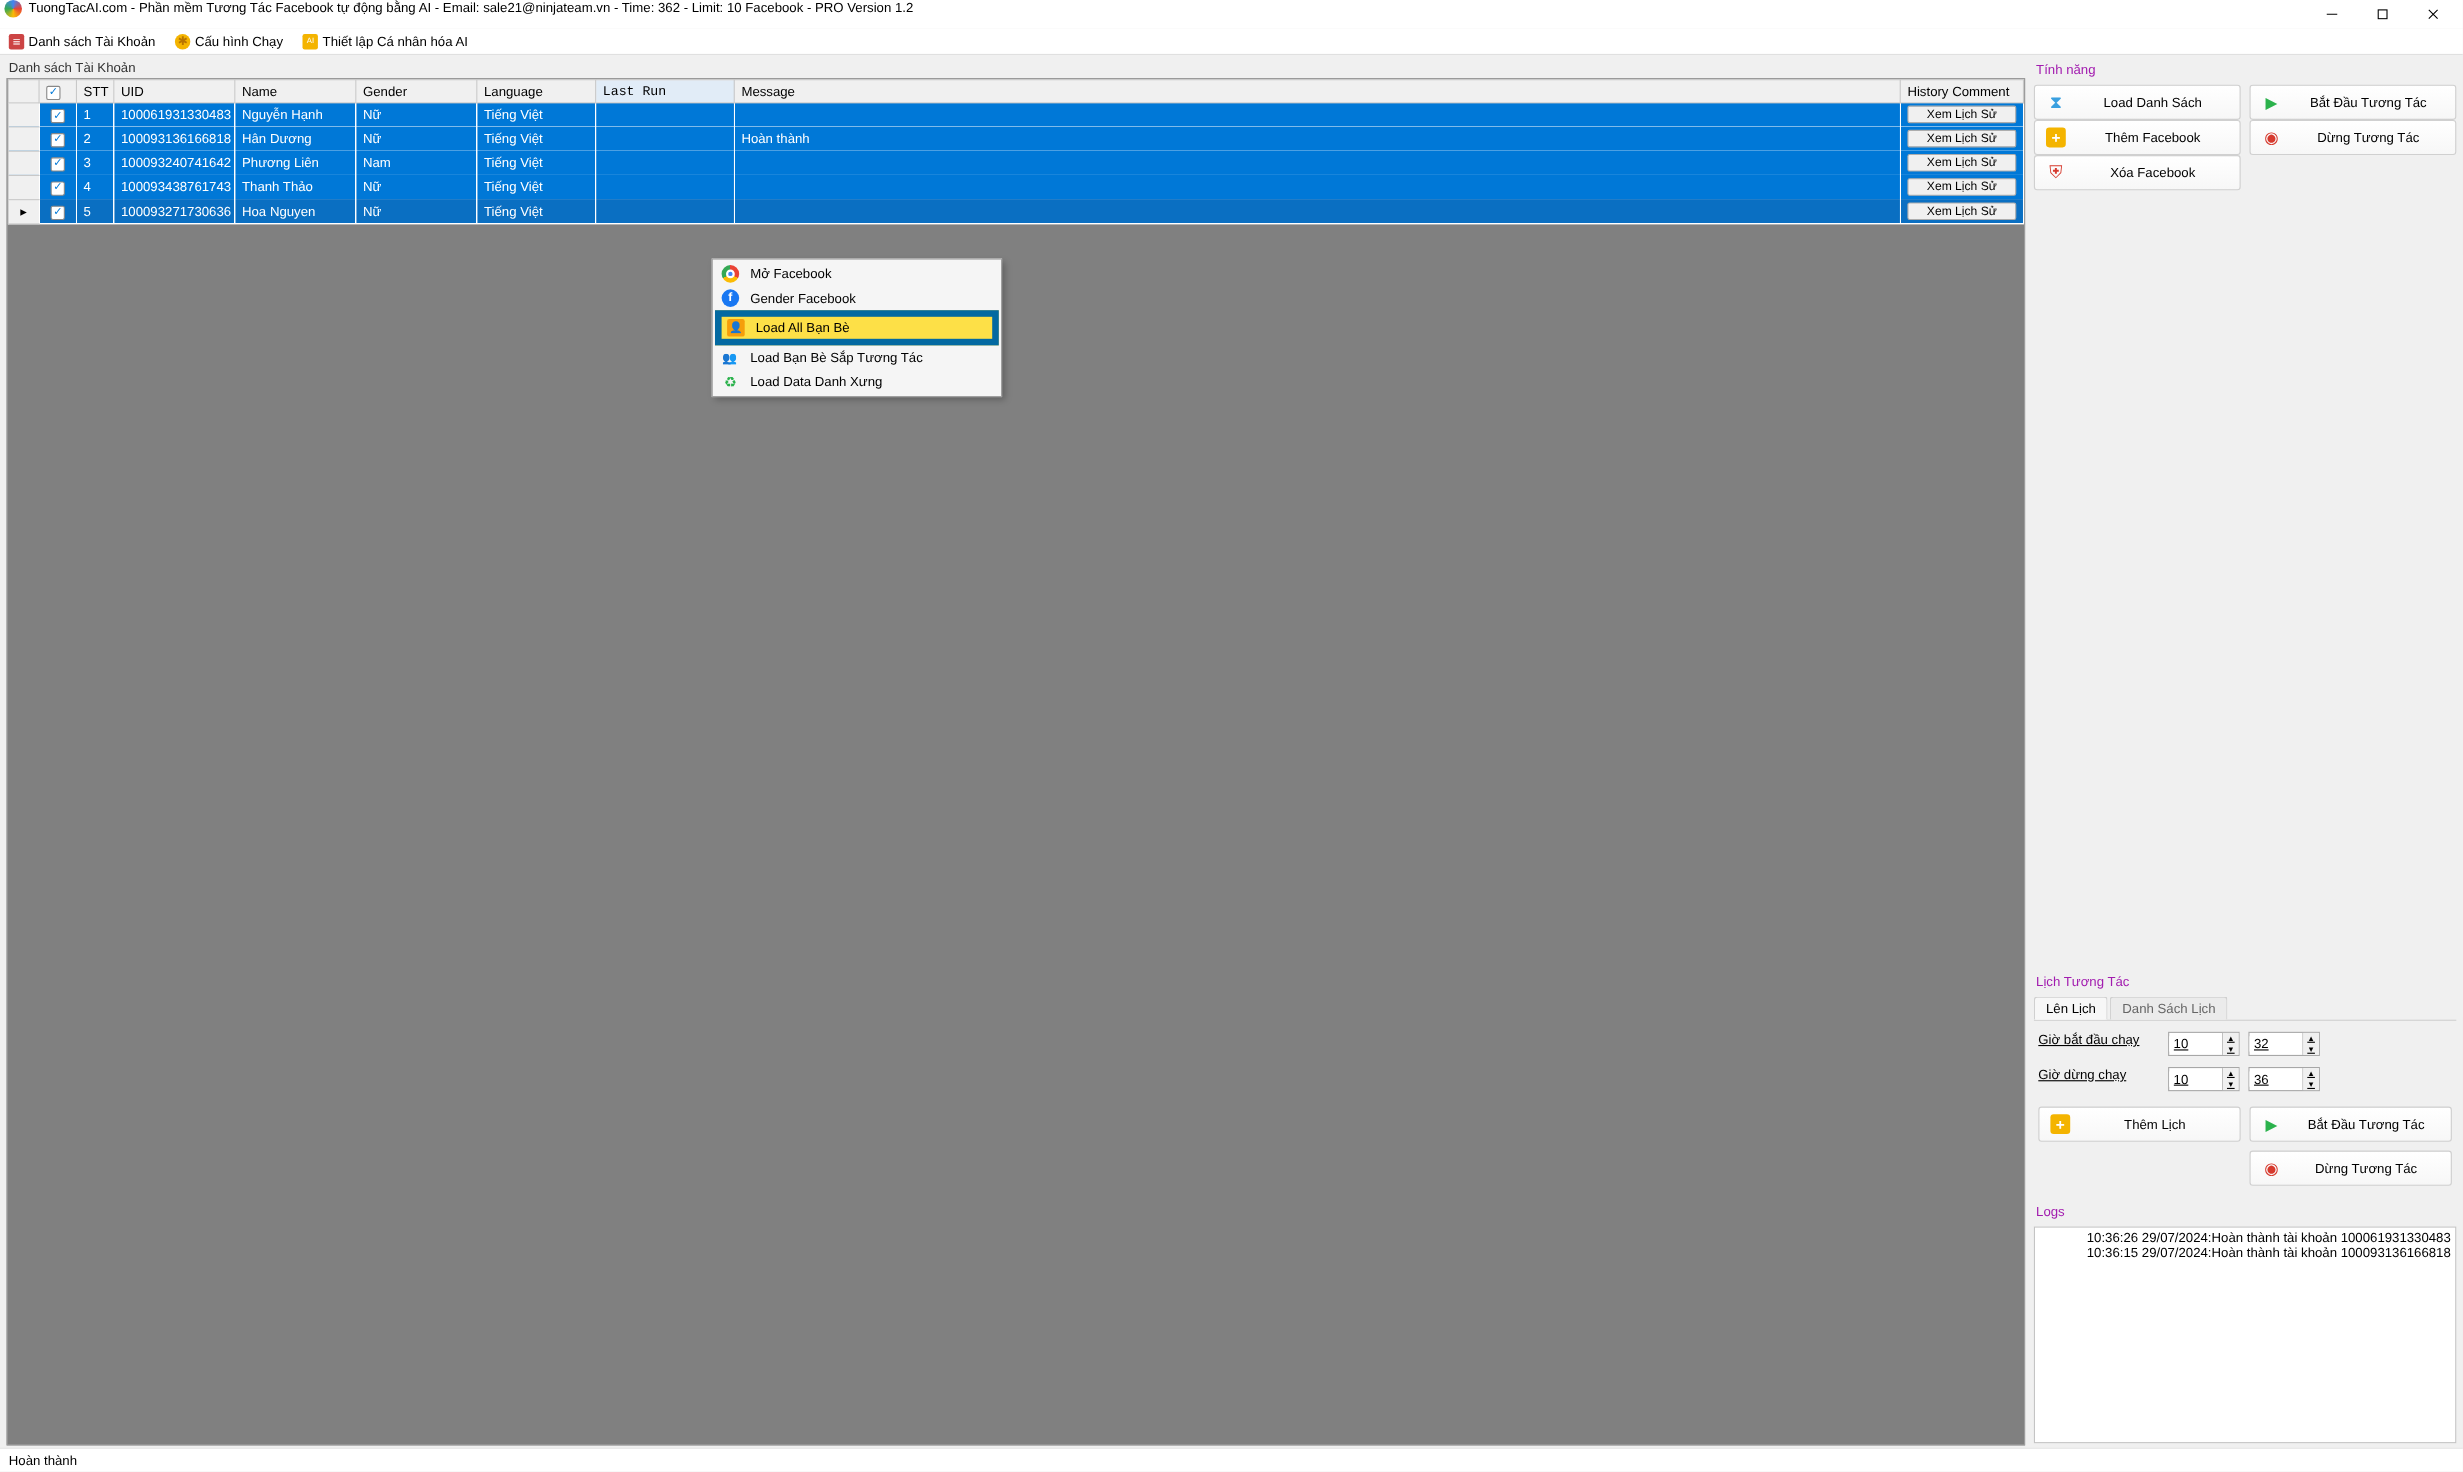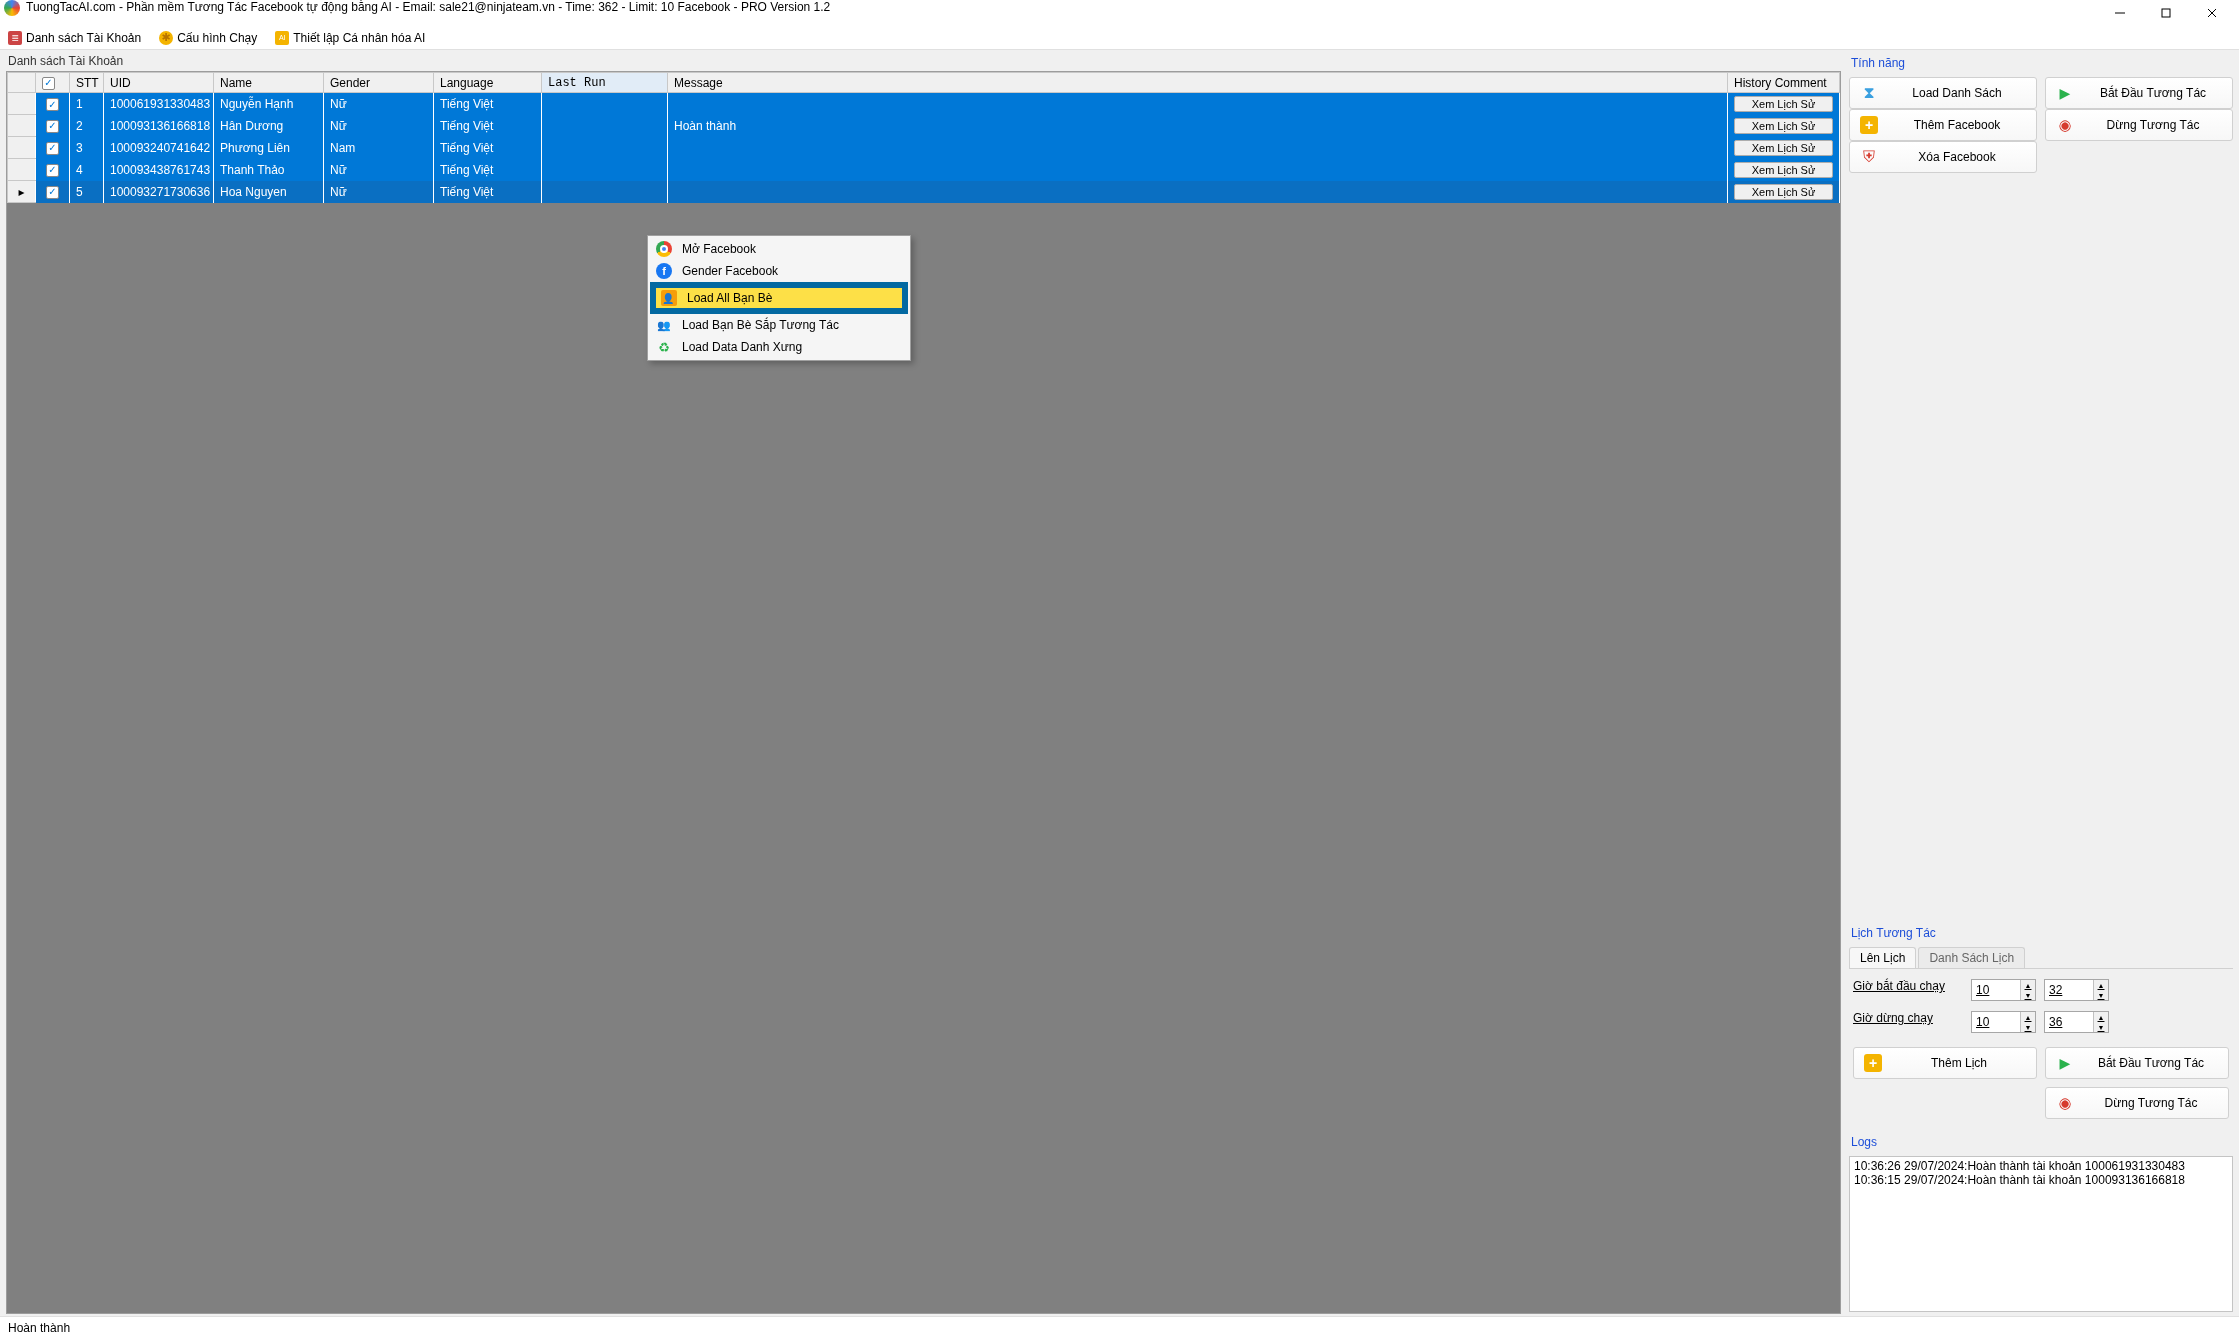--- a/index.html
+++ b/index.html
@@ -32,40 +32,40 @@
 .chk.on::after { content: "✓"; font-size: 10px; color: #0078d7; line-height: 1; }
 .history-btn { background: #f0f0f0; border: 1px solid #adadad; color: #000; padding: 1px 6px; font-size: 11px; width: 100%; cursor: pointer; border-radius: 2px; }
 .grid th.sorted { background: #e1ecf7; font-family: Liberation Mono, monospace; }
 
 .context-menu { position: absolute; background: #f5f5f5; border: 1px solid #a0a0a0; box-shadow: 3px 3px 6px rgba(0,0,0,0.25); padding: 2px; z-index: 100; }
 .ctx-item { display: flex; align-items: center; gap: 10px; padding: 3px 24px 3px 6px; cursor: pointer; }
 .ctx-item.hover { background: #fde047; border: 6px solid #0369a1; padding: 2px 23px 2px 5px; }
 .ctx-icon { width: 16px; height: 16px; flex-shrink: 0; }
 
 .right-pane { width: 392px; padding: 4px 6px 4px 2px; display: flex; flex-direction: column; gap: 4px; }
-.right-pane .group-label { color: #1d4ed8; padding: 2px 0 3px 2px; }
+.right-pane .group-label { color: #a21caf; padding: 2px 0 3px 2px; }
 .btn-col { display: flex; gap: 8px; }
 .btn-stack { display: flex; flex-direction: column; gap: 0; flex: 1; }
 .side-btn { background: linear-gradient(#fff,#f7f7f7); border: 1px solid #d0d0d0; border-radius: 3px; height: 32px; display: flex; align-items: center; gap: 10px; padding: 0 10px; cursor: pointer; }
 .side-btn .ic { width: 18px; height: 18px; flex-shrink: 0; }
 .side-btn span { flex: 1; text-align: center; }
 
 .schedule { margin-top: auto; display: flex; flex-direction: column; gap: 4px; }
 .tabs { display: flex; gap: 2px; border-bottom: 1px solid #d0d0d0; }
 .tab { padding: 3px 10px; border: 1px solid #d0d0d0; border-bottom: none; background: #f7f7f7; border-radius: 3px 3px 0 0; cursor: pointer; }
 .tab.inactive { background: #ebebeb; color: #666; }
 .form-row { display: flex; align-items: flex-start; gap: 8px; padding: 6px 4px 0; text-decoration: underline; }
 .form-row label { width: 110px; }
 .spinner { display: flex; align-items: center; border: 1px solid #a7a7a7; background: #fff; height: 22px; }
 .spinner input { border: none; width: 48px; padding: 0 4px; outline: none; font-size: 12px; }
 .spinner .spins { display: flex; flex-direction: column; border-left: 1px solid #c0c0c0; }
 .spinner .sp { width: 14px; height: 10px; display: flex; align-items: center; justify-content: center; font-size: 7px; background: #f0f0f0; cursor: pointer; line-height: 1; }
 .btn-row-2 { display: flex; gap: 8px; padding: 10px 4px 4px; }
 
-.logs-box { border: 1px solid #c4c4c4; background: #fff; height: 156px; display: flex; flex-direction: column; }
+.logs-box { border: 1px solid #c4c4c4; background: #fff; height: 197px; display: flex; flex-direction: column; text-align: right; }
 .logs-body { flex: 1; overflow: auto; padding: 2px 4px; }
 .log-line { white-space: nowrap; }
 
 .statusbar { height: 22px; background: #fff; border-top: 1px solid #e0e0e0; display: flex; align-items: center; padding: 0 8px; }
 
 
 .ic-list { background: linear-gradient(#c44,#c44); border-radius: 2px; position: relative; }
 .ic-list::before { content: "≡"; color: #fff; font-size: 12px; position: absolute; inset: 0; display: flex; align-items: center; justify-content: center; }
 .ic-gear { border-radius: 50%; background: #f4b400; position: relative; }
 .ic-gear::after { content: "✱"; position: absolute; inset: 0; display: flex; align-items: center; justify-content: center; color: #b87400; font-size: 11px; }

